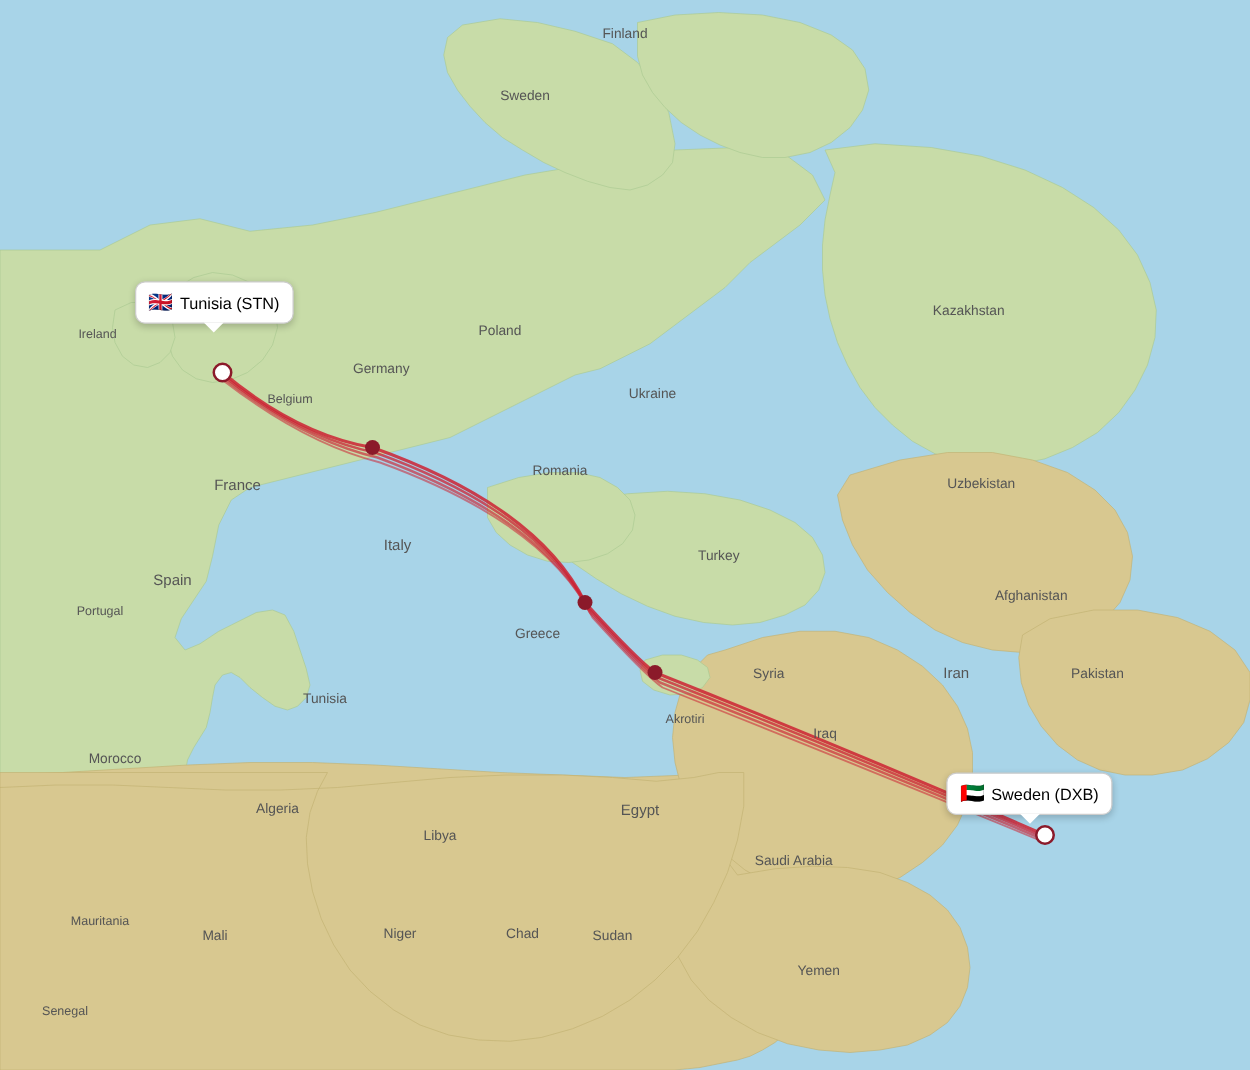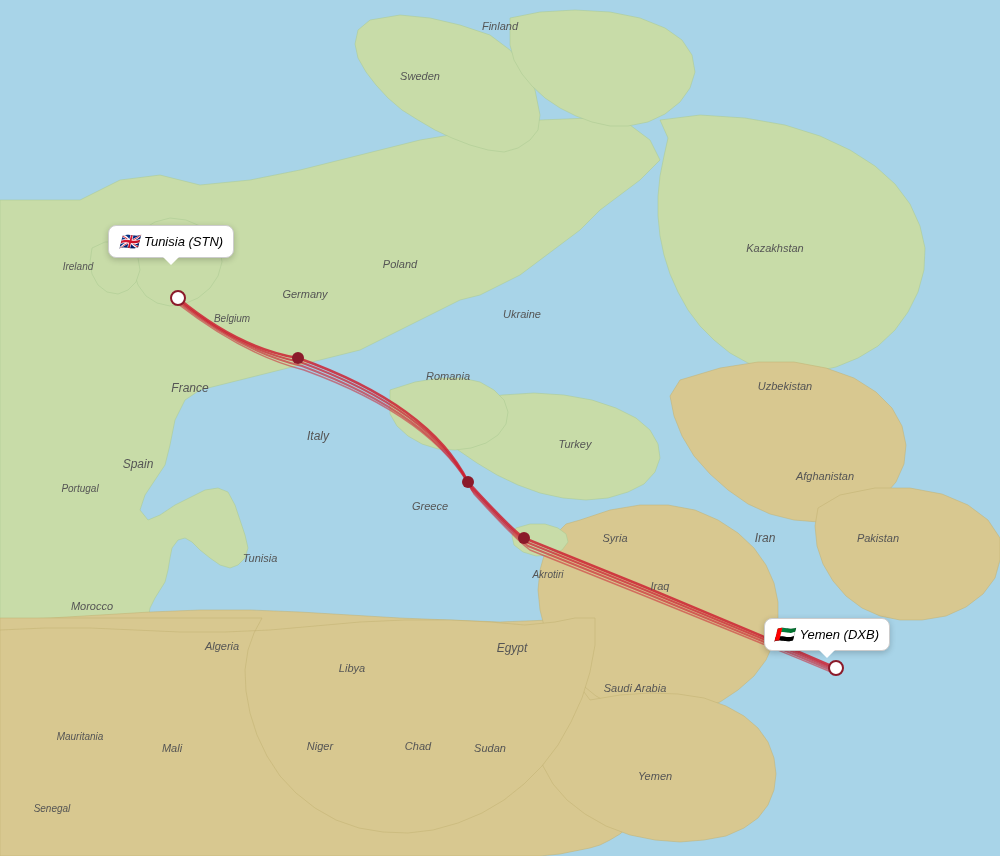--- a/index.html
+++ b/index.html
@@ -3,21 +3,20 @@
   <meta charset="utf-8">
   <style>
     * { margin: 0; padding: 0; box-sizing: border-box; }
     body { width: 1000px; height: 856px; overflow: hidden; font-family: Arial, sans-serif; }
     
     #map-container {
       width: 1000px;
       height: 856px;
       position: relative;
       background: #1d4ed8;
-      font-style: italic;
     }
 
     
     #map-svg {
       position: absolute;
       top: 0; left: 0;
       width: 100%; height: 100%;
     }
 
     .tooltip-box {
@@ -154,15 +153,15 @@
     <text x="878" y="542" text-anchor="middle" font-size="11" fill="#555" font-family="Arial">Pakistan</text>
   </svg>
 
   <div class="tooltip-box tooltip-london">
     <span class="flag-emoji">🇬🇧</span>
     <span>Tunisia (STN)</span>
   </div>
 
   <div class="tooltip-box tooltip-dubai">
     <span class="flag-emoji">🇦🇪</span>
-    <span>Yemen (DXB)</span>
+    <span>Sweden (DXB)</span>
   </div>
 </div>
 
 </body></html>

